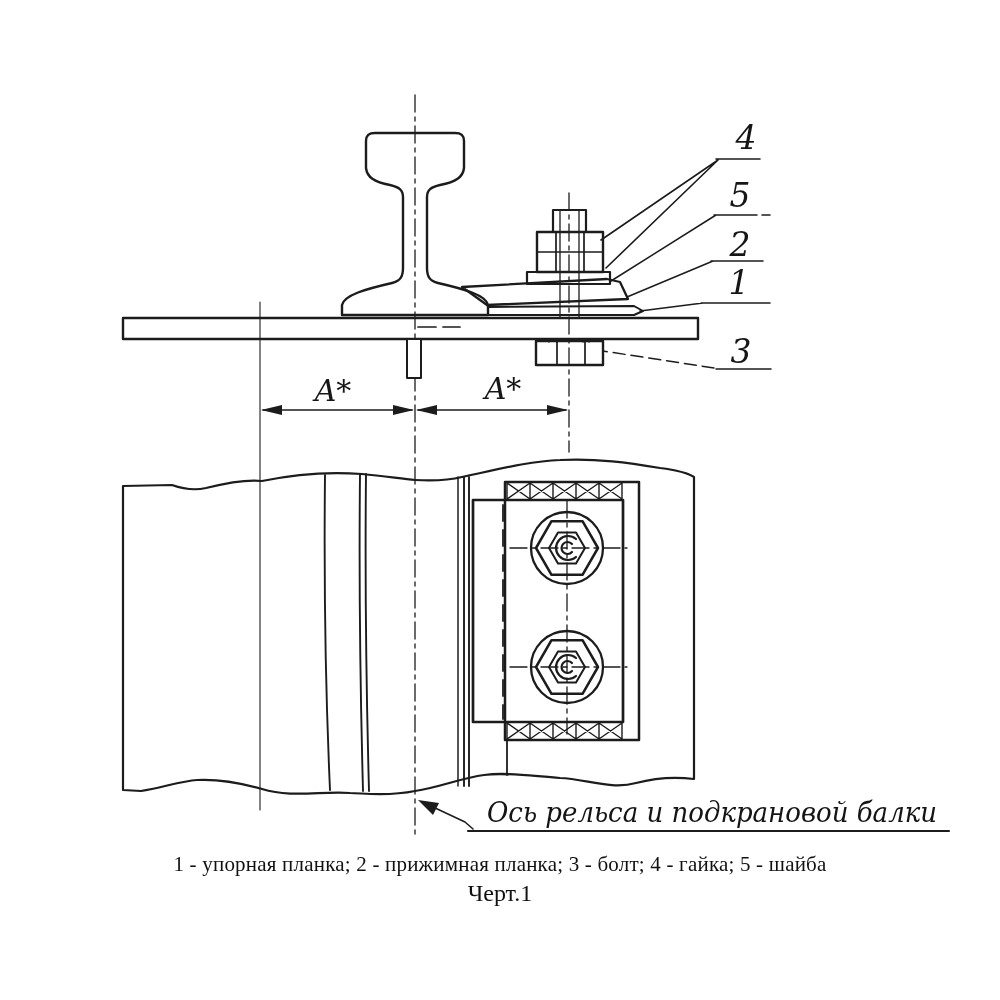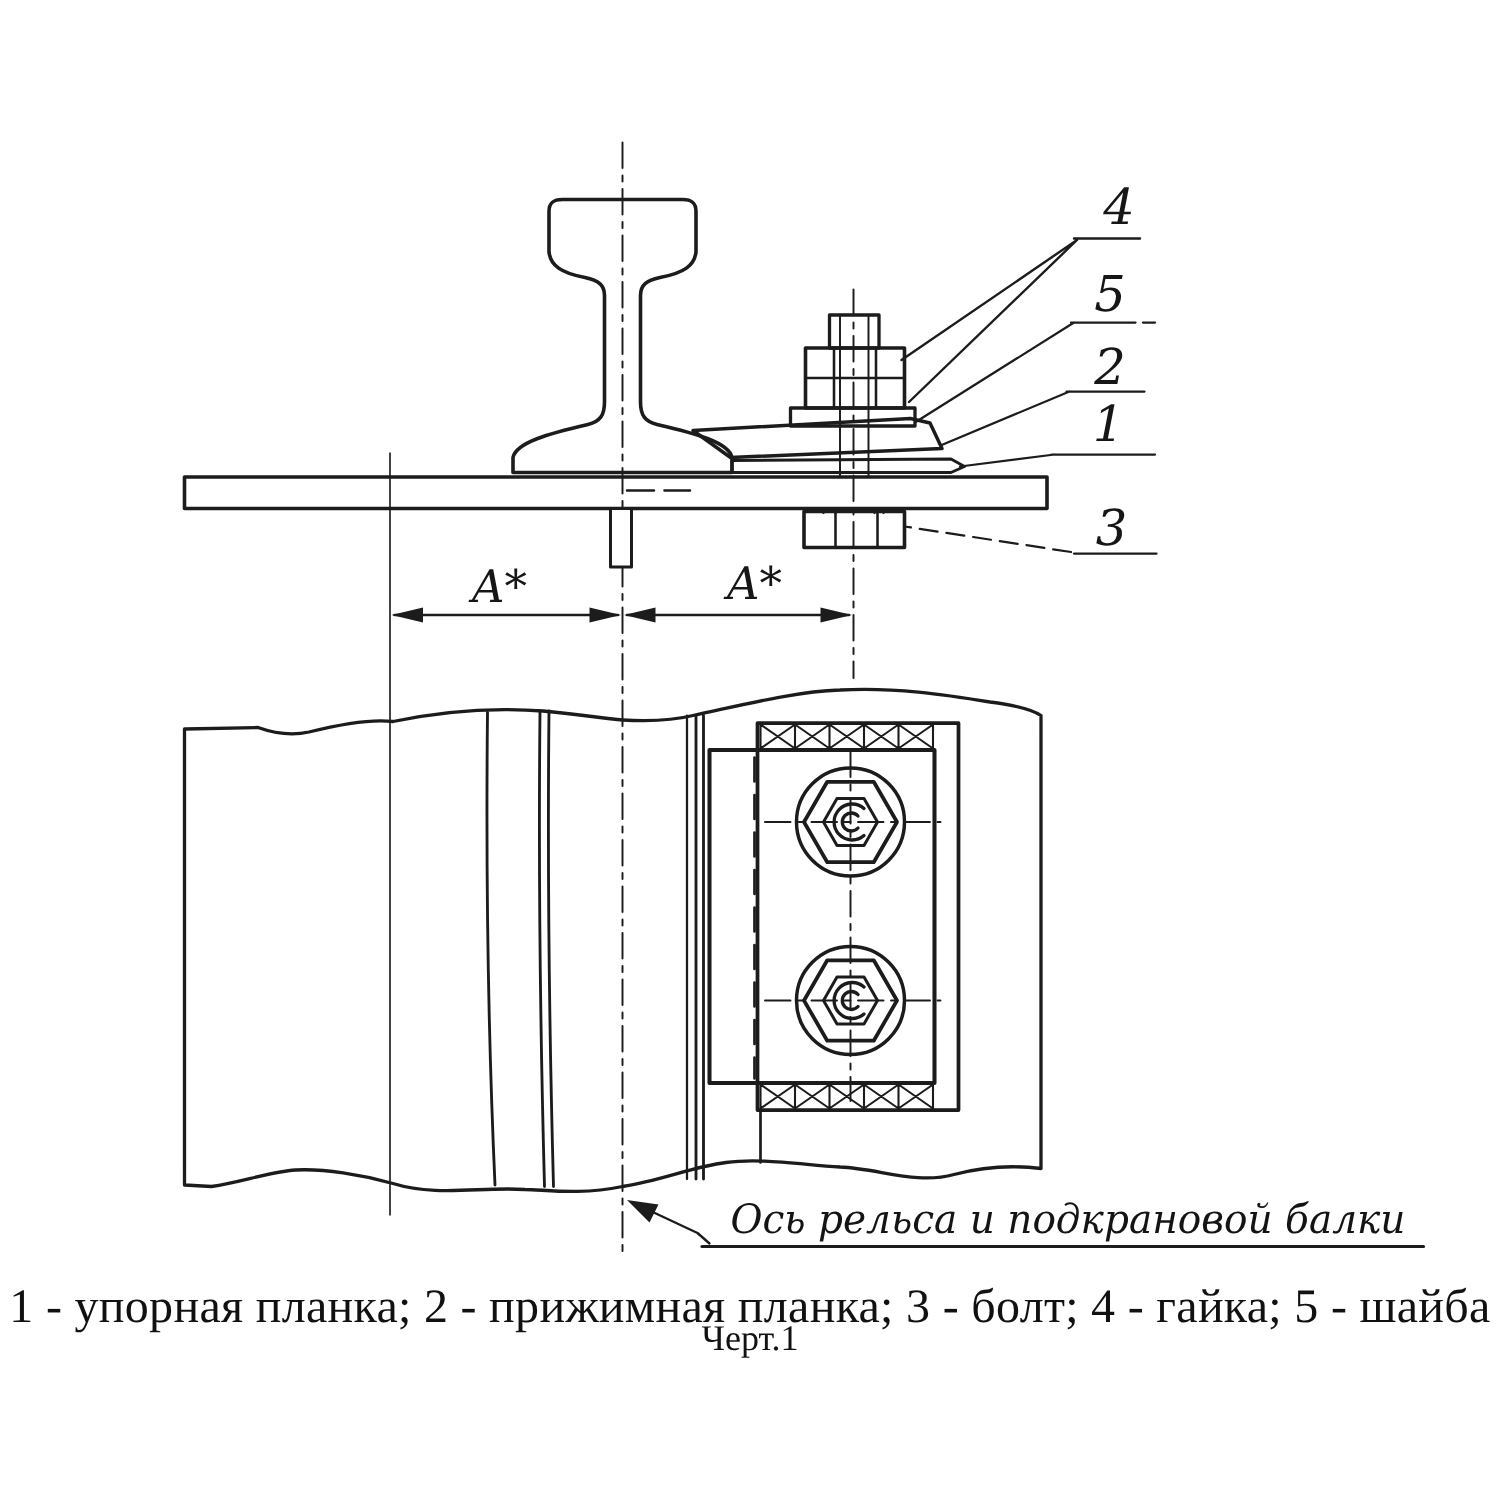--- a/index.html
+++ b/index.html
@@ -1,20 +1,20 @@
 <!DOCTYPE html>
 <html><head>
 <meta charset="utf-8">
 <style>
   html,body{margin:0;padding:0;background:#fff;}
   .page{position:relative;width:1000px;height:1000px;background:#ffffff;overflow:hidden;
         font-family:"Liberation Serif",serif;color:#1c1c1c;}
   .drawing-svg{position:absolute;left:0;top:0;}
   .caption{position:absolute;left:0;top:852px;width:1000px;text-align:center;
-           font-size:32px;color:#111;letter-spacing:0.2px;}
+           font-size:21px;color:#111;letter-spacing:0.2px;}
   .fig-number{position:absolute;left:0;top:880px;width:1000px;text-align:center;
               font-size:24px;color:#111;}
   .callout-num{font-family:"DejaVu Serif",serif;font-style:italic;font-size:33px;fill:#161616;}
   .dim-label{font-family:"DejaVu Serif",serif;font-style:italic;font-size:30px;fill:#161616;}
   .axis-note-text{font-family:"DejaVu Serif",serif;font-style:italic;font-size:27px;fill:#141414;}
 </style>
 </head>
 <body>
 
 <div class="page">

